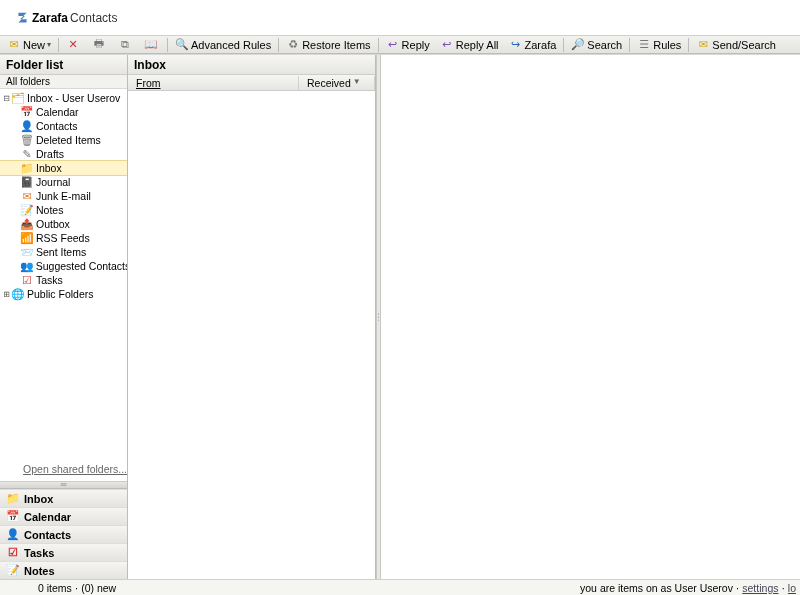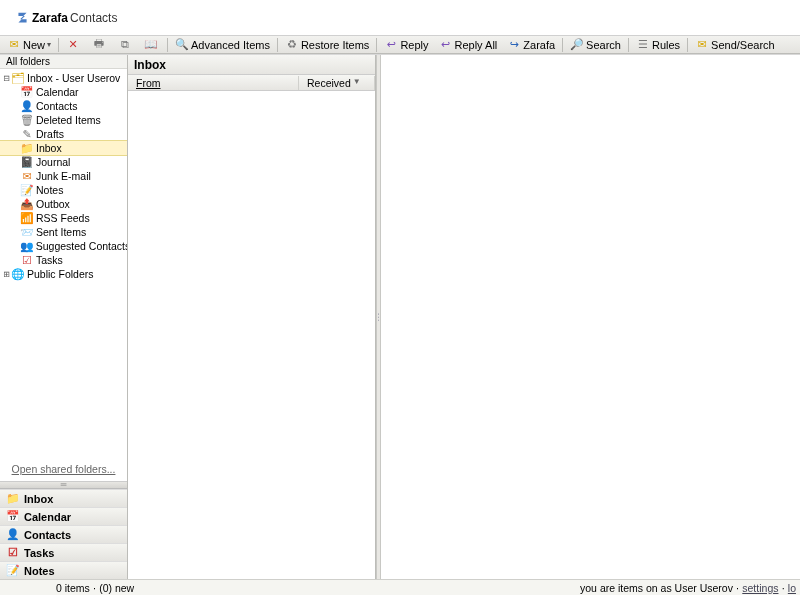--- a/index.html
+++ b/index.html
@@ -87,21 +87,21 @@
   align-items: center;
   padding: 0px 2px;
   cursor: pointer;
   white-space: nowrap;
   height: 14px;
 }
 .tree-row.selected { background: #fff4cc; outline: 1px solid #e8d98a; }
 .twist { width: 9px; font-size: 8px; color:#555; text-align:center; display:inline-block;}
 .ticon { width: 14px; height: 13px; display:inline-flex;align-items:center;justify-content:center; margin-right:2px; font-size:11px;}
 .open-shared {
-  text-align: center;
+  text-align: right;
   padding: 4px 0 6px;
   font-size: 10.5px;
   margin-top: 28px;
 }
 .open-shared a { color: #666; text-decoration: underline; cursor:pointer;}
 .navbtns { border-top: 1px solid #bbb; }
 .navbtn {
   display: flex;
   align-items: center;
   padding: 2px 6px;
@@ -162,21 +162,21 @@
 
 .statusbar {
   height: 16px;
   background: #f5f5f1;
   border-top: 1px solid #cfcfcb;
   display:flex;
   align-items:center;
   font-size:10.5px;
   padding: 0 4px;
 }
-.statusbar .left { margin-left: 52px; }
+.statusbar .left { margin-left: 34px; }
 .statusbar .right { margin-left: auto; }
 .statusbar a { color:#445; text-decoration:underline; cursor:pointer;text-align:center;}
 
 
 .c-yel{color:#d6a500}.c-blu{color:#2a64b8}.c-grn{color:#2a9a2a}.c-red{color:#c33}.c-pur{color:#7a4fb8}.c-org{color:#e07a1f}.c-brn{color:#9a6b2a}.c-gry{color:#777}
 svg{display:block}
 </style>
 </head>
 <body>
 
@@ -205,21 +205,21 @@
     </div>
   <div class="tbtn">
       <span class="ic c-gry">⧉</span>
     </div>
   <div class="tbtn">
       <span class="ic c-brn">📖</span>
     </div>
   <div class="tsep"></div>
   <div class="tbtn">
       <span class="ic c-blu">🔍</span>
-      <span>Advanced Items</span>
+      <span>Advanced Rules</span>
     </div>
   <div class="tsep"></div>
   <div class="tbtn">
       <span class="ic c-gry">♻</span>
       <span>Restore Items</span>
     </div>
   <div class="tsep"></div>
   <div class="tbtn">
       <span class="ic c-pur">↩</span>
       <span>Reply</span>
@@ -245,20 +245,21 @@
   <div class="tsep"></div>
   <div class="tbtn">
       <span class="ic c-yel">✉</span>
       <span>Send/Search</span>
     </div>
 </div>
 
 <div class="main">
 
   <div class="sidebar">
+    <div class="panel-title">Folder list</div>
     <div class="panel-sub">All folders</div>
     <div class="tree">
       <div class="tree-row">
         <span class="twist">⊟</span>
         <span class="ticon c-yel">🗂</span>
         <span>Inbox - User Userov</span>
       </div>
       <div class="tree-row" style="padding-left:20px">
           <span class="ticon c-blu">📅</span>
           <span>Calendar</span>

